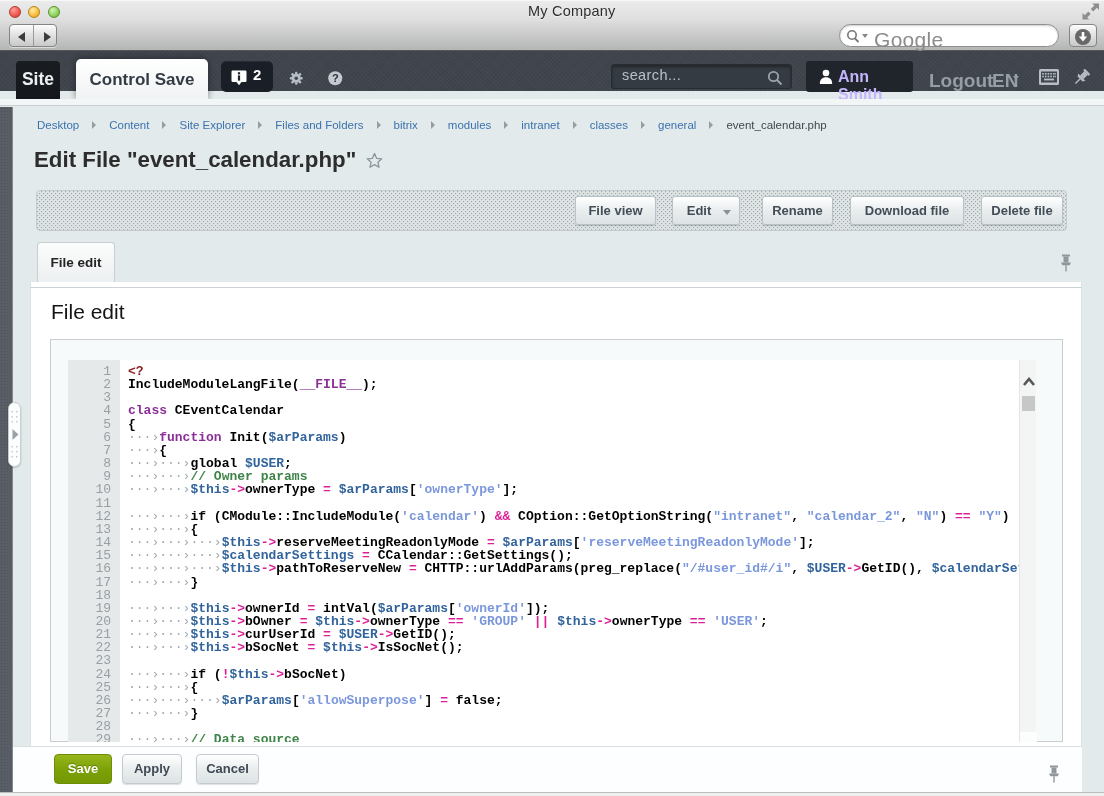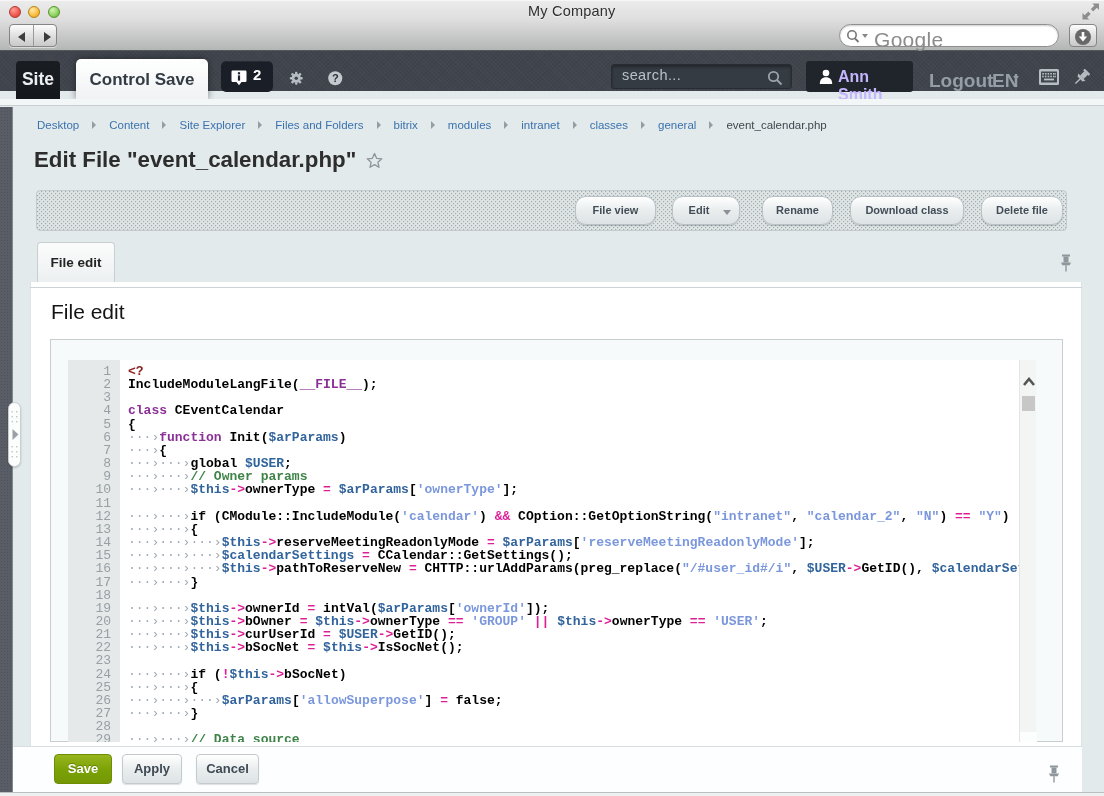--- a/index.html
+++ b/index.html
@@ -61,21 +61,21 @@
 #crumbs { position:absolute; left:37px; top:119px; font-size:11.5px; color:#3b72ad; white-space:nowrap; }
 #crumbs a { color:#3b72ad; text-decoration:none; }
 #crumbs .sep { display:inline-block; margin:0 13px; width:0; height:0; border:4px solid transparent; border-left:4.5px solid #959da4; border-right:none; }
 #crumbs .last { color:#41474e; }
 
 #h1 { position:absolute; left:34px; top:147px; font-size:22.3px; font-weight:bold; color:#2d2d2d; }
 
 #tbar { position:absolute; left:36px; top:190px; width:1031px; height:41px; background-color:#dfe4e5; border:1px solid #c6ccce;
   border-radius:4px; overflow:hidden; }
 .btn { position:absolute; top:196px; height:29px; background:linear-gradient(#ffffff,#e9edee 50%,#dde3e5);
-  border:1px solid #b9c2c6; border-radius:11px; color:#434e58; font-weight:bold; font-size:11px; text-align:center; line-height:27px;
+  border:1px solid #b9c2c6; border-radius:3px; color:#434e58; font-weight:bold; font-size:13px; text-align:center; line-height:27px;
   box-shadow:inset 0 1px 0 rgba(255,255,255,.9), 0 1px 1px rgba(0,0,0,.18); }
 
 #ftab { position:absolute; left:37px; top:242px; width:78px; height:41px; background:linear-gradient(#fbfcfc,#eceff0);
   border:1px solid #c9ced1; border-bottom:none; border-radius:4px 4px 0 0; color:#242424; font-weight:bold; font-size:13px;
   text-align:center; line-height:39px; font-size:13.5px; }
 #panel { position:absolute; left:30px; top:282px; width:1052px; height:464px; background:#fff; border-left:1px solid #dde2e4; border-right:1px solid #dde2e4; }
 #pline { position:absolute; left:30px; top:287px; width:1052px; height:1px; background:#ccd2d5; }
 #ptitle { position:absolute; left:51px; top:300px; font-size:21px; color:#141414; }
 #edbox { position:absolute; left:50px; top:339px; width:1013px; height:403px; background:#f7fafa; border:1px solid #c8cecf; }
 #gutter { position:absolute; left:68px; top:360px; width:52px; height:382px; background:#e6e9ea; overflow:hidden; }
@@ -279,21 +279,21 @@
           <pattern id="dotp" width="4" height="4" patternUnits="userSpaceOnUse">
       <rect x="0" y="0" width="1.2" height="1.2" fill="#9faaad"></rect>
       <rect x="2" y="2" width="1.2" height="1.2" fill="#9faaad"></rect>
     </pattern>
         </defs>
     <rect width="1031" height="41" fill="url(#dotp)"></rect>
   </svg></div>
   <div class="btn" style="left:575px; width:81px;">File view</div>
   <div class="btn" style="left:672px; width:68px;"><span style="padding-right:14px;">Edit</span><span class="abs" style="left:50px; top:13px; width:0; height:0; border:4px solid transparent; border-top:5px solid #8a9298;"></span></div>
   <div class="btn" style="left:762px; width:71px;">Rename</div>
-  <div class="btn" style="left:850px; width:114px;">Download class</div>
+  <div class="btn" style="left:850px; width:114px;">Download file</div>
   <div class="btn" style="left:981px; width:82px;">Delete file</div>
 
   <div id="ftab">File edit</div>
   <svg class="abs" style="left:1060px; top:254px;" width="12" height="18" viewBox="0 0 12 18">
     <g fill="#8f979c">
       <rect x="2" y="0.5" width="8" height="2"></rect>
       <rect x="3.5" y="2.5" width="5" height="6"></rect>
       <path d="M1 8.5 L11 8.5 L9.7 11.2 L2.3 11.2 Z"></path>
       <rect x="5.3" y="11.2" width="1.4" height="6.3"></rect>
     </g>

